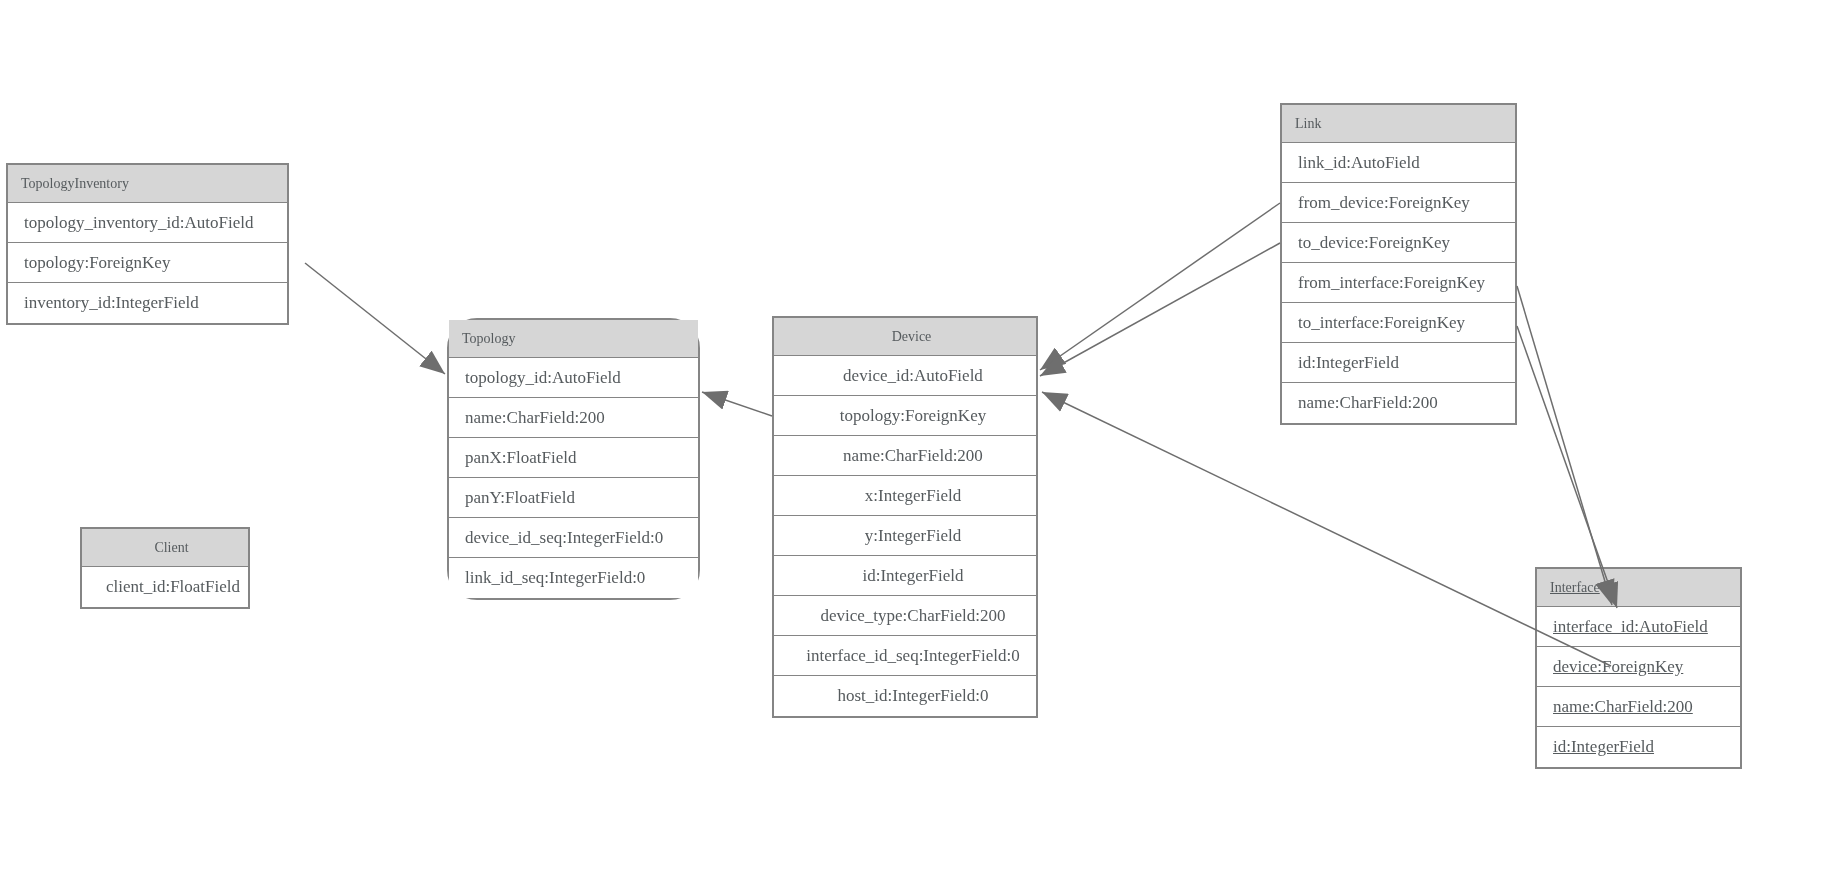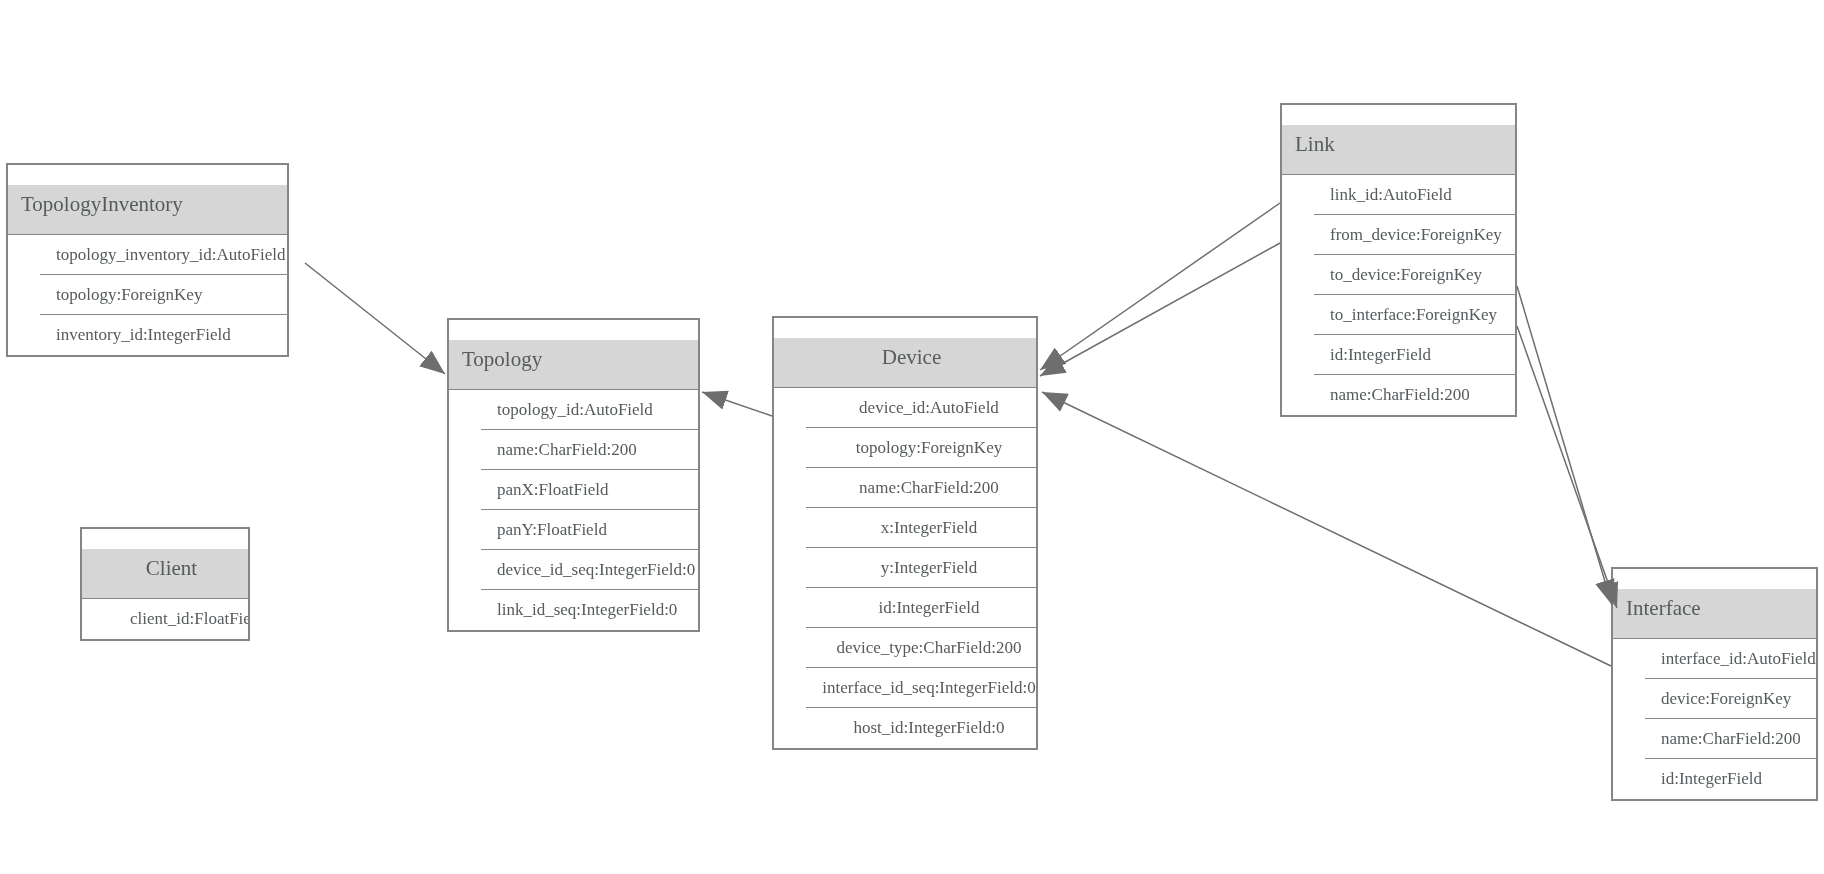--- a/index.html
+++ b/index.html
@@ -27,42 +27,40 @@
     pointer-events: none;
   }
   .entity {
     position: absolute;
     background: var(--row-fill, #ffffff);
     border: 2px solid var(--border, #858585);
     box-sizing: border-box;
     color: var(--text, #565b5e);
   }
   .entity-header {
-    height: 50px;
+    height: 38px;
     line-height: 38px;
     padding-left: 13px;
     background: var(--header-fill, #d6d6d6);
     border-bottom: 1.5px solid var(--border, #858585);
-    font-size: 21px;
+    font-size: 14px;
     white-space: nowrap;
     overflow: hidden;
     box-sizing: border-box;
-    margin-top: 20px;
   }
   .entity-field {
     height: 40px;
     line-height: 39px;
     padding-left: 16px;
     border-bottom: 1.5px solid var(--border, #858585);
     font-size: 17px;
     white-space: nowrap;
     overflow: hidden;
     box-sizing: border-box;
     background: var(--row-fill, #ffffff);
-    margin-left: 32px;
   }
   .entity-field:last-child {
     border-bottom: none;
   }
   .rel-line {
     stroke: var(--line, #6e6e6e);
     stroke-width: 1.5;
     fill: none;
   }
 </style>
@@ -70,21 +68,21 @@
 <body>
 
 <div class="canvas" style="width: 1824px; height: 874px;">
   <div class="entities-layer">
       <div class="entity" style="left: 6px; top: 163px; width: 283px;">
         <div class="entity-header">TopologyInventory</div>
         <div class="entity-field">topology_inventory_id:AutoField</div>
         <div class="entity-field">topology:ForeignKey</div>
         <div class="entity-field">inventory_id:IntegerField</div>
       </div>
-      <div class="entity" style="left: 447px; top: 318px; width: 253px;">
+      <div class="entity" style="left: 447px; top: 318px; width: 253px; border-radius: 30px;">
         <div class="entity-header">Topology</div>
         <div class="entity-field">topology_id:AutoField</div>
         <div class="entity-field">name:CharField:200</div>
         <div class="entity-field">panX:FloatField</div>
         <div class="entity-field">panY:FloatField</div>
         <div class="entity-field">device_id_seq:IntegerField:0</div>
         <div class="entity-field">link_id_seq:IntegerField:0</div>
       </div>
       <div class="entity" style="left: 80px; top: 527px; width: 170px; text-align: center;">
         <div class="entity-header">Client</div>
@@ -100,25 +98,26 @@
         <div class="entity-field">id:IntegerField</div>
         <div class="entity-field">device_type:CharField:200</div>
         <div class="entity-field">interface_id_seq:IntegerField:0</div>
         <div class="entity-field">host_id:IntegerField:0</div>
       </div>
       <div class="entity" style="left: 1280px; top: 103px; width: 237px;">
         <div class="entity-header">Link</div>
         <div class="entity-field">link_id:AutoField</div>
         <div class="entity-field">from_device:ForeignKey</div>
         <div class="entity-field">to_device:ForeignKey</div>
+        <div class="entity-field">from_interface:ForeignKey</div>
         <div class="entity-field">to_interface:ForeignKey</div>
         <div class="entity-field">id:IntegerField</div>
         <div class="entity-field">name:CharField:200</div>
       </div>
-      <div class="entity" style="left: 1611px; top: 567px; width: 207px;">
+      <div class="entity" style="left: 1535px; top: 567px; width: 207px; text-decoration: underline;">
         <div class="entity-header">Interface</div>
         <div class="entity-field">interface_id:AutoField</div>
         <div class="entity-field">device:ForeignKey</div>
         <div class="entity-field">name:CharField:200</div>
         <div class="entity-field">id:IntegerField</div>
       </div>
     </div>
   <svg class="lines-layer" width="1824" height="874">
     <defs>
       <marker id="arrowhead" markerUnits="userSpaceOnUse" markerWidth="25" markerHeight="20" viewBox="0 0 25 20" refX="25" refY="10" orient="auto">

